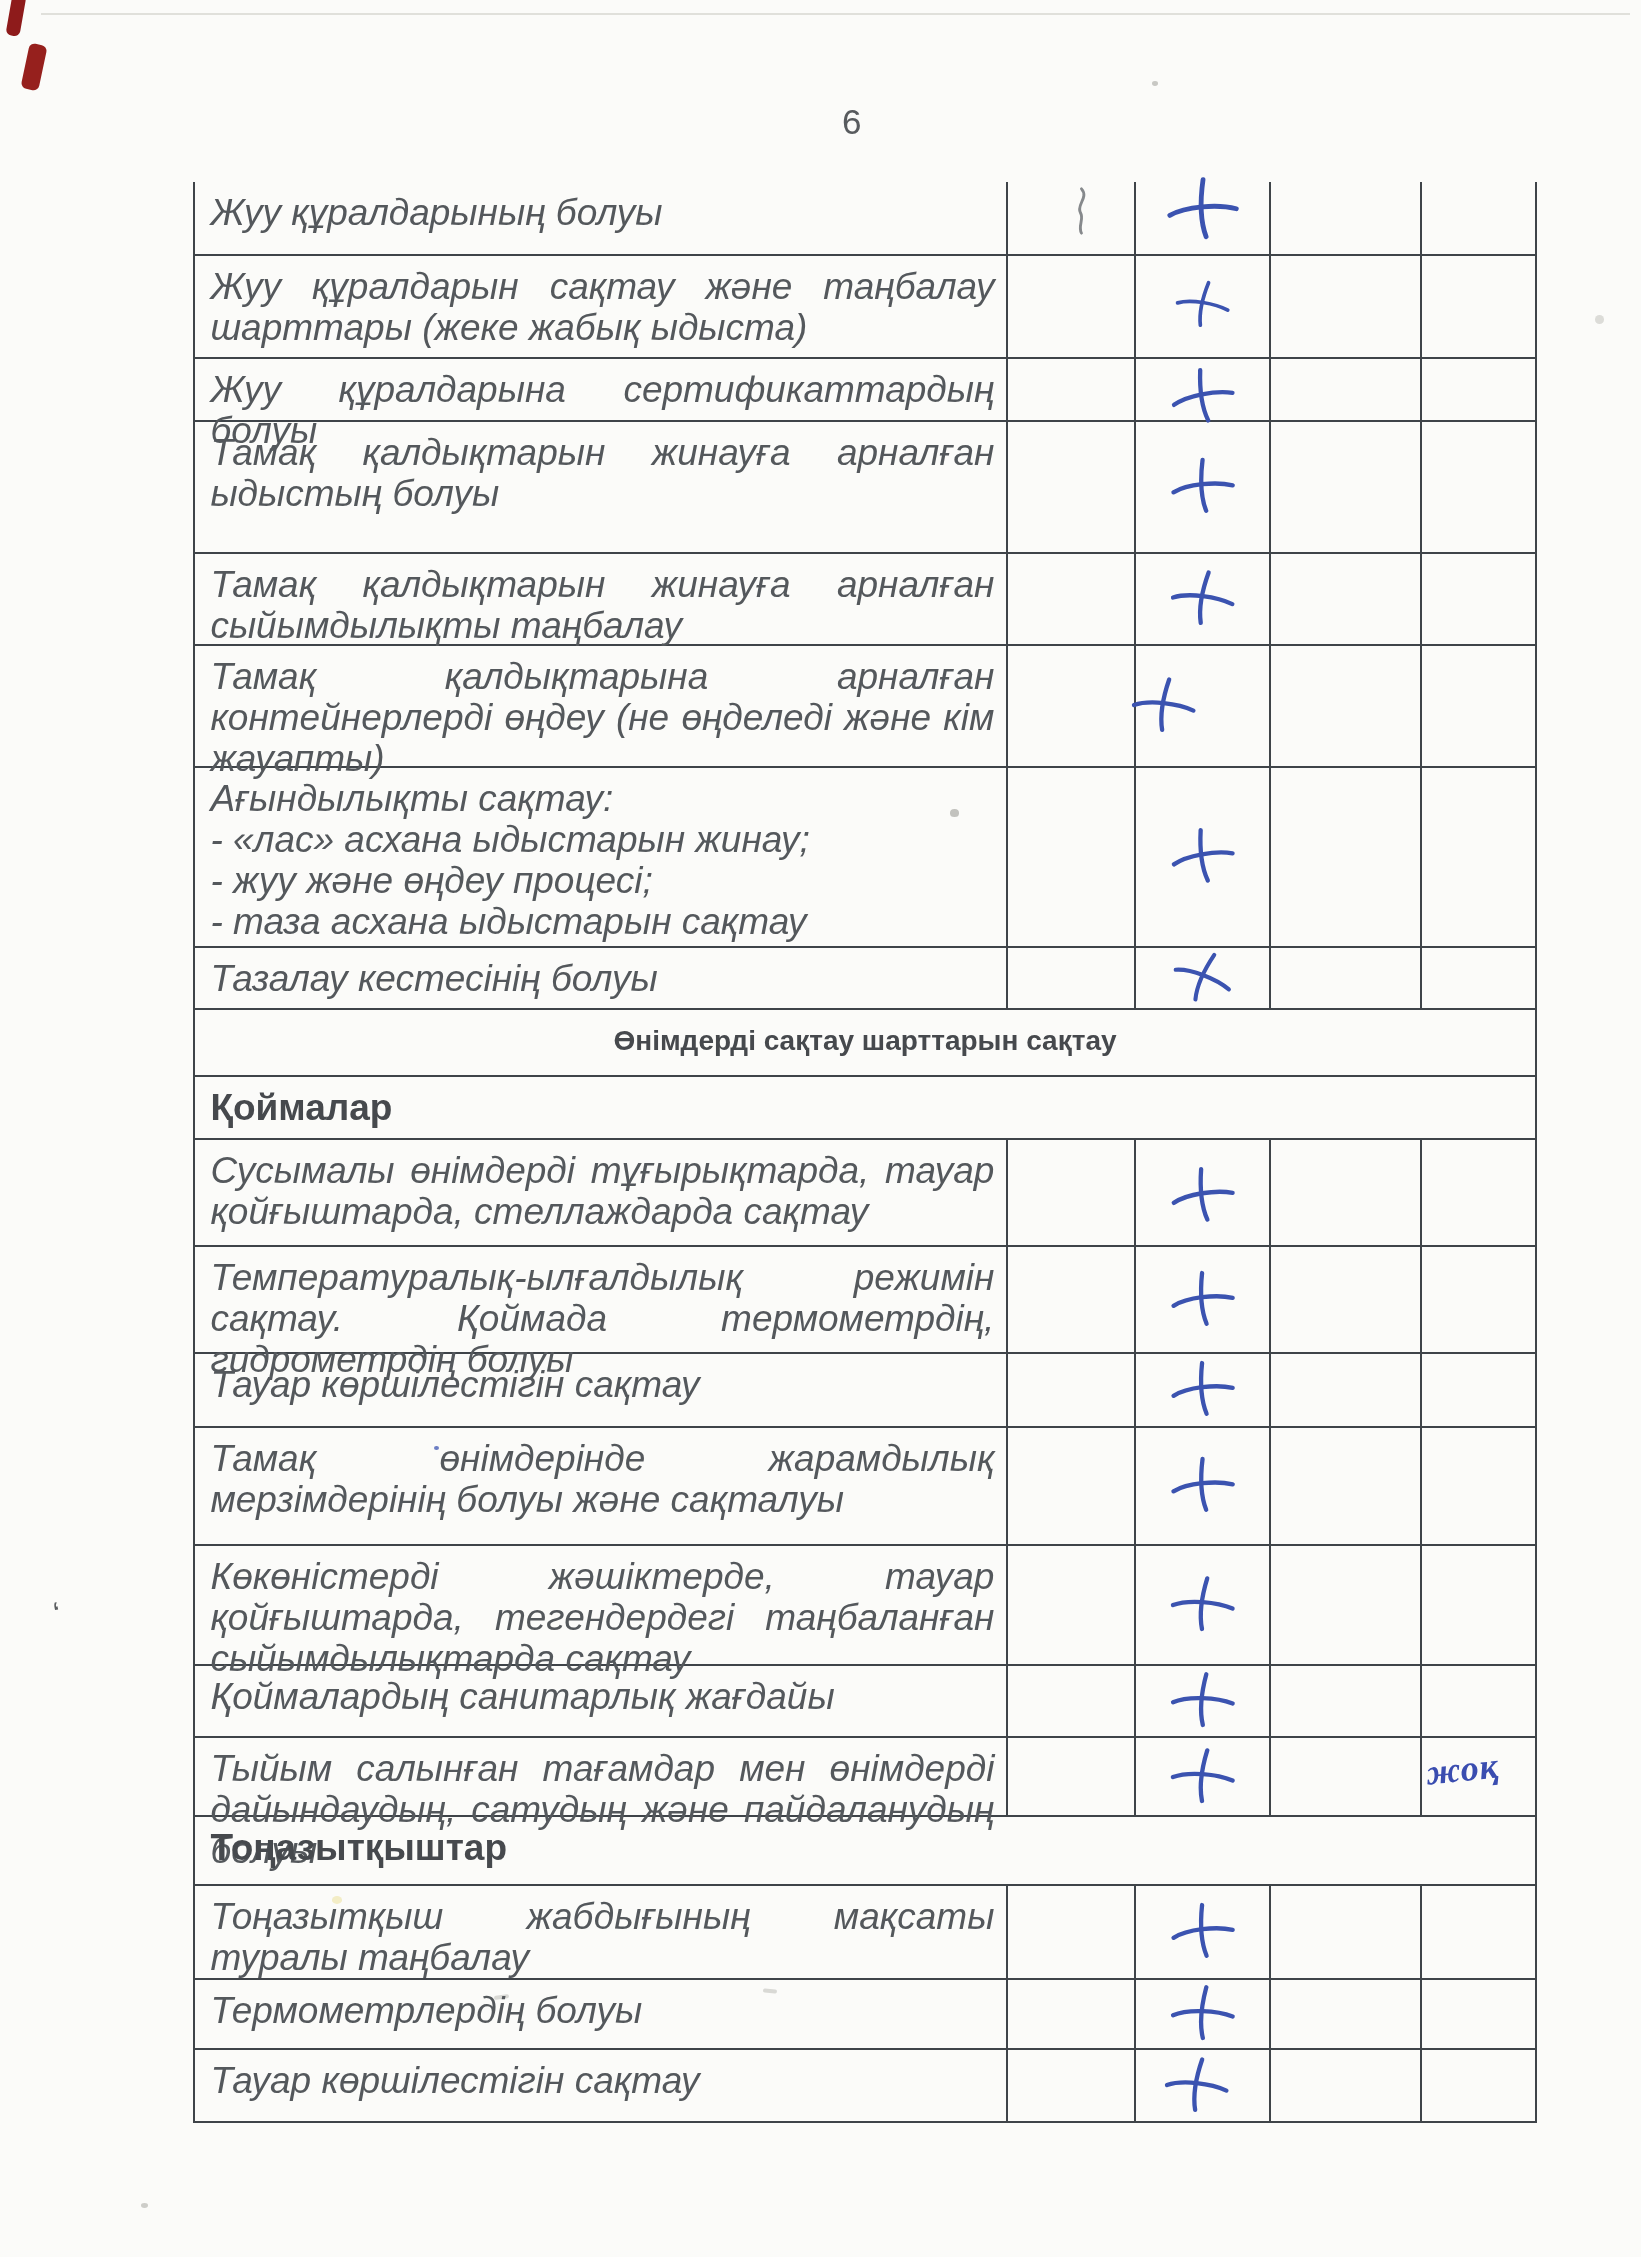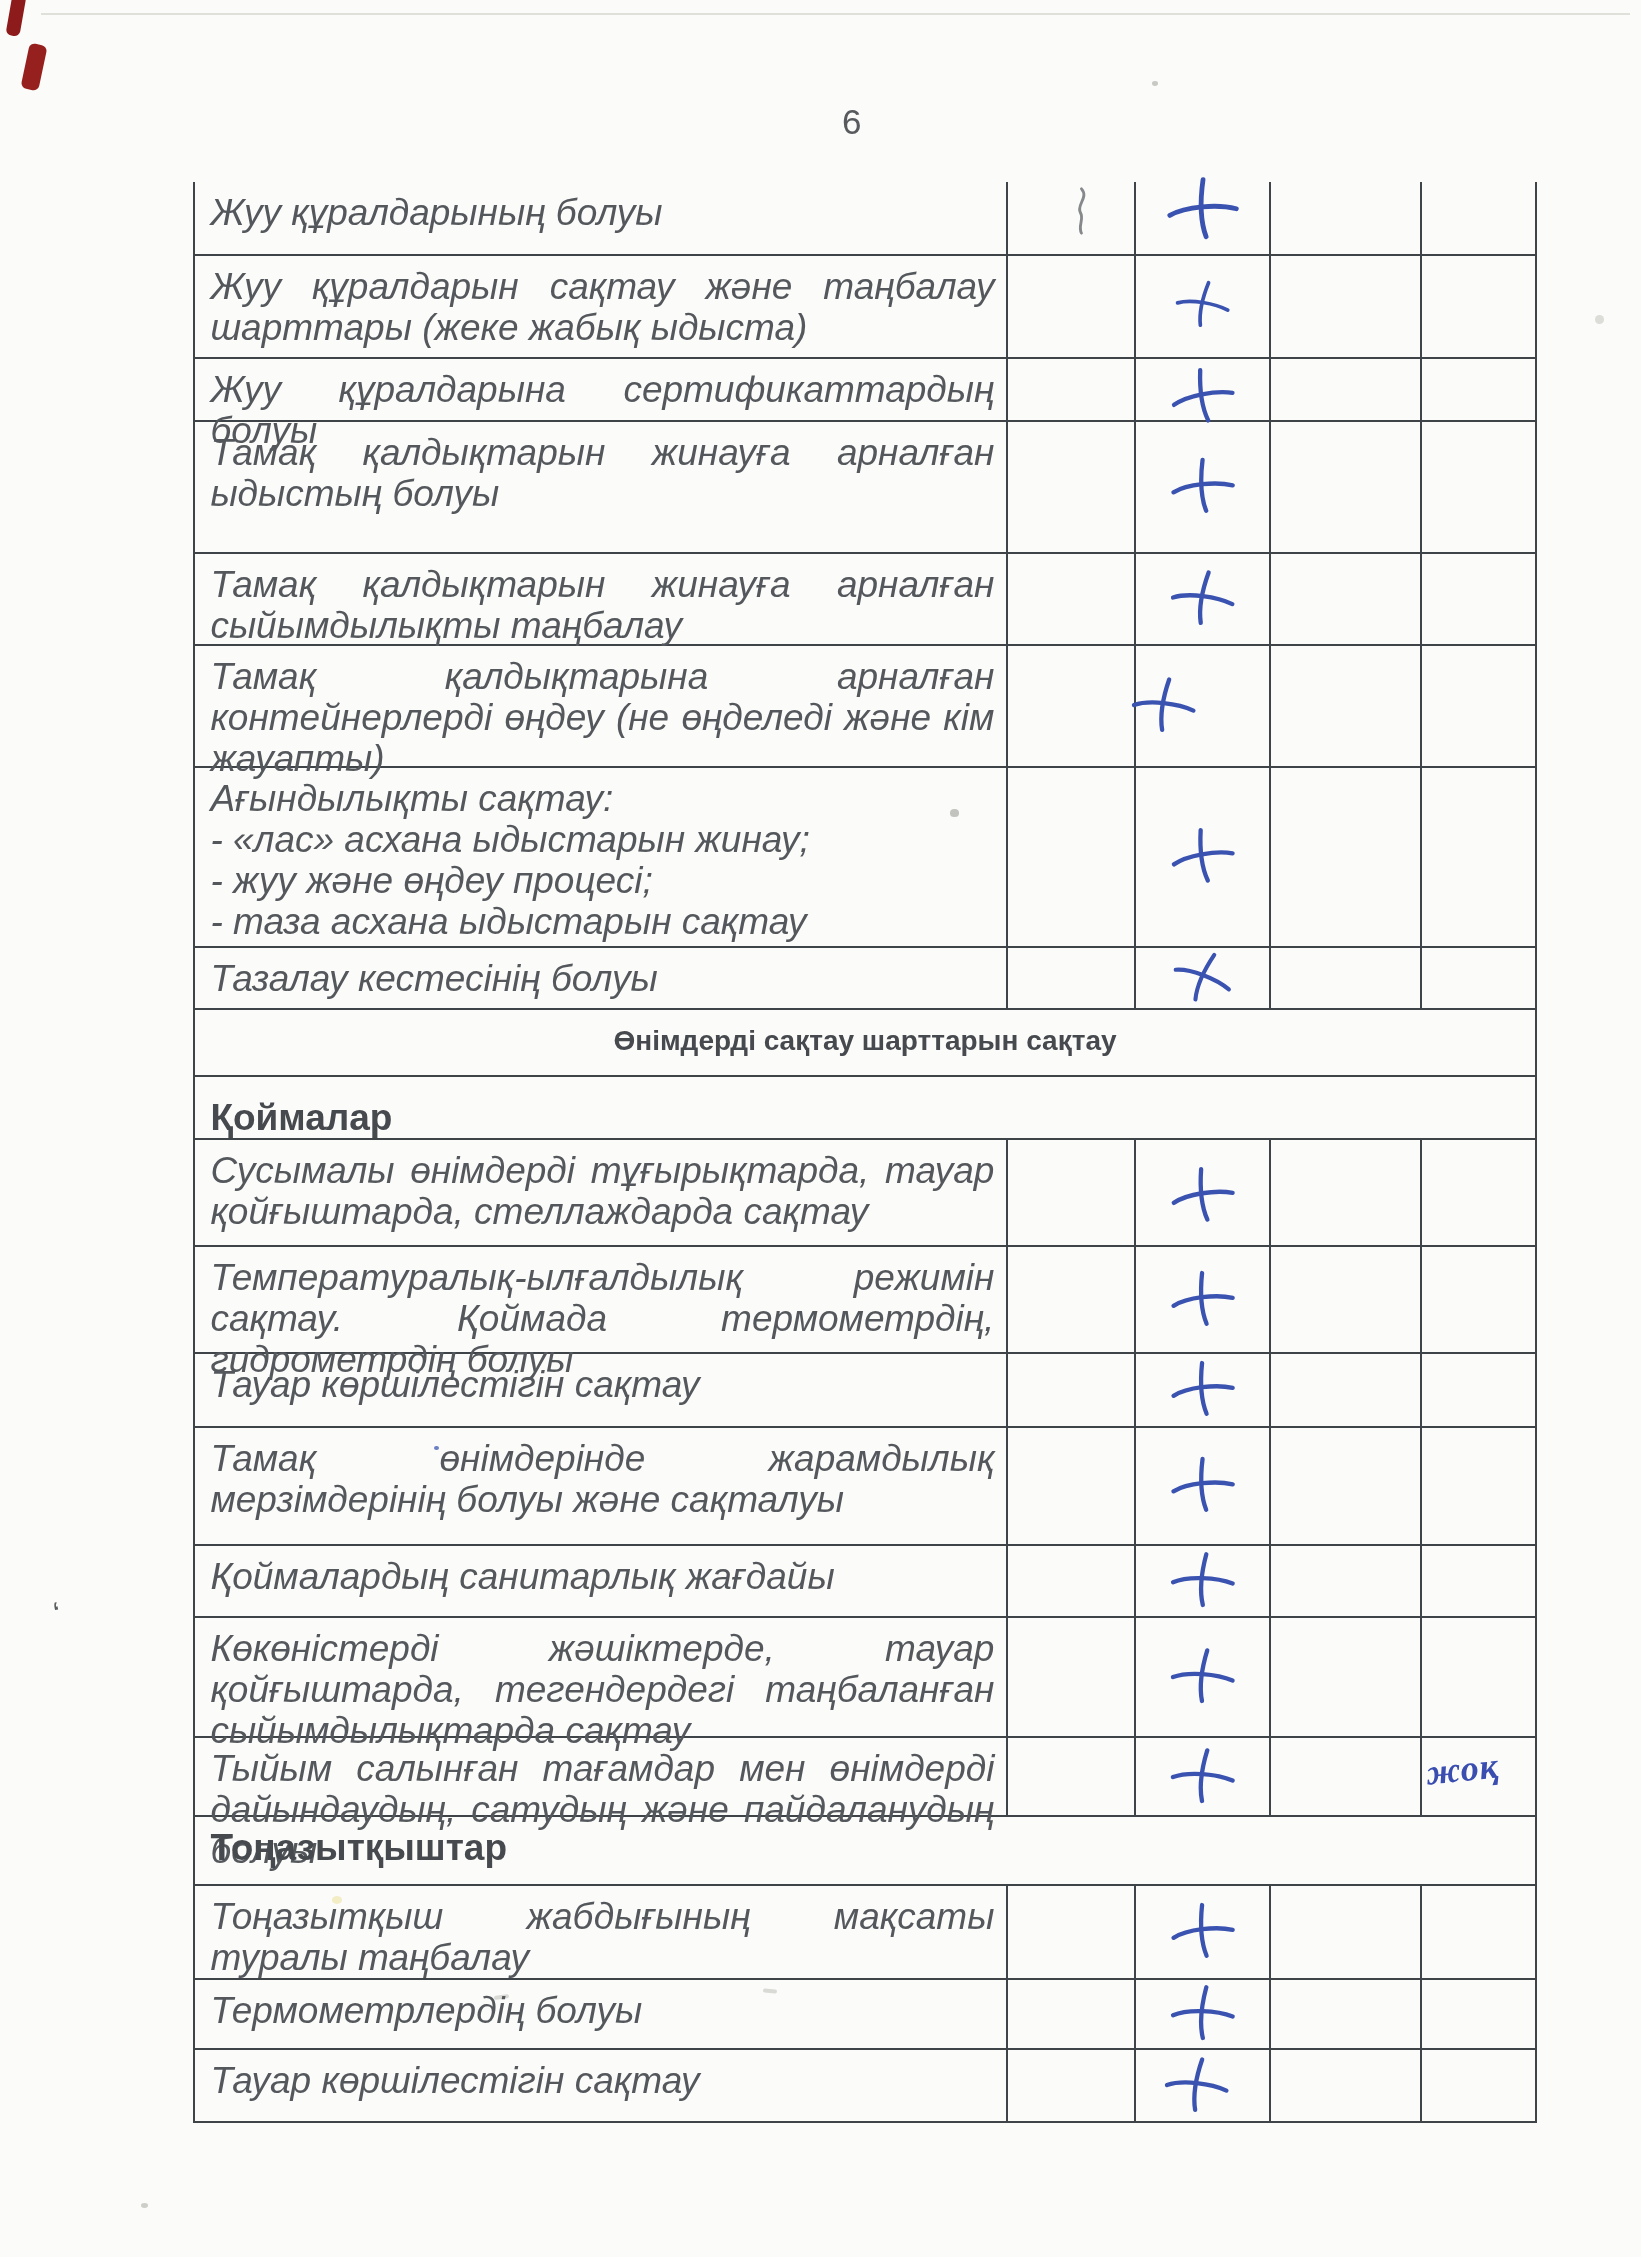--- a/index.html
+++ b/index.html
@@ -170,21 +170,21 @@
             <path d="M7 39 C 22 31 52 30 69 35" stroke="#3b53b0" stroke-width="4.5" stroke-linecap="round" fill="none"></path>
             <path d="M39 7 C 36 24 35 45 40 60" stroke="#3b53b0" stroke-width="4.5" stroke-linecap="round" fill="none"></path>
           </svg></span>
       </div>
       <div class="cell c3"></div>
       <div class="cell c4"></div>
     </div>
     <div class="row section" style="height: 67px;">
       <div class="full">Өнімдерді сақтау шарттарын сақтау</div>
     </div>
-    <div class="row subsection" style="height: 63px; align-items: flex-end;">
+    <div class="row subsection" style="height: 63px;">
       <div class="full">Қоймалар</div>
     </div>
     <div class="row item" style="height: 107px;">
       <div class="cell criteria"><span>Сусымалы өнімдерді тұғырықтарда, тауар қойғыштарда, стеллаждарда сақтау</span></div>
       <div class="cell c1"></div>
       <div class="cell c2">
         <span class="plus-mark" style="left: calc(50% + 0px); top: calc(50% + 3.9px); transform: translate(-50%, -50%) rotate(-6deg) scale(1);"><svg width="73" height="64" viewBox="0 0 76 66" fill="none">
             <path d="M7 39 C 22 31 52 30 69 35" stroke="#3b53b0" stroke-width="4.5" stroke-linecap="round" fill="none"></path>
             <path d="M39 7 C 36 24 35 45 40 60" stroke="#3b53b0" stroke-width="4.5" stroke-linecap="round" fill="none"></path>
           </svg></span>
@@ -221,44 +221,44 @@
       <div class="cell c1"></div>
       <div class="cell c2">
         <span class="plus-mark" style="left: calc(50% + 0px); top: calc(50% + 0px); transform: translate(-50%, -50%) rotate(-3deg) scale(1);"><svg width="73" height="64" viewBox="0 0 76 66" fill="none">
             <path d="M7 39 C 22 31 52 30 69 35" stroke="#3b53b0" stroke-width="4.5" stroke-linecap="round" fill="none"></path>
             <path d="M39 7 C 36 24 35 45 40 60" stroke="#3b53b0" stroke-width="4.5" stroke-linecap="round" fill="none"></path>
           </svg></span>
       </div>
       <div class="cell c3"></div>
       <div class="cell c4"></div>
     </div>
+    <div class="row item" style="height: 120px;">
+      <div class="cell criteria"><span>Көкөністерді жәшіктерде, тауар қойғыштарда, тегендердегі таңбаланған сыйымдылықтарда сақтау</span></div>
+      <div class="cell c1"></div>
+      <div class="cell c2">
+        <span class="plus-mark" style="left: calc(50% + 0px); top: calc(50% + 0px); transform: translate(-50%, -50%) rotate(7deg) scale(1);"><svg width="73" height="64" viewBox="0 0 76 66" fill="none">
+            <path d="M7 39 C 22 31 52 30 69 35" stroke="#3b53b0" stroke-width="4.5" stroke-linecap="round" fill="none"></path>
+            <path d="M39 7 C 36 24 35 45 40 60" stroke="#3b53b0" stroke-width="4.5" stroke-linecap="round" fill="none"></path>
+          </svg></span>
+      </div>
+      <div class="cell c3"></div>
+      <div class="cell c4"></div>
+    </div>
     <div class="row item" style="height: 72px;">
       <div class="cell criteria"><span>Қоймалардың санитарлық жағдайы</span></div>
       <div class="cell c1"></div>
       <div class="cell c2">
         <span class="plus-mark" style="left: calc(50% + 0px); top: calc(50% + 0px); transform: translate(-50%, -50%) rotate(5deg) scale(1);"><svg width="73" height="64" viewBox="0 0 76 66" fill="none">
             <path d="M7 39 C 22 31 52 30 69 35" stroke="#3b53b0" stroke-width="4.5" stroke-linecap="round" fill="none"></path>
             <path d="M39 7 C 36 24 35 45 40 60" stroke="#3b53b0" stroke-width="4.5" stroke-linecap="round" fill="none"></path>
           </svg></span>
       </div>
       <div class="cell c3"></div>
       <div class="cell c4"></div>
     </div>
-    <div class="row item" style="height: 120px;">
-      <div class="cell criteria"><span>Көкөністерді жәшіктерде, тауар қойғыштарда, тегендердегі таңбаланған сыйымдылықтарда сақтау</span></div>
-      <div class="cell c1"></div>
-      <div class="cell c2">
-        <span class="plus-mark" style="left: calc(50% + 0px); top: calc(50% + 0px); transform: translate(-50%, -50%) rotate(7deg) scale(1);"><svg width="73" height="64" viewBox="0 0 76 66" fill="none">
-            <path d="M7 39 C 22 31 52 30 69 35" stroke="#3b53b0" stroke-width="4.5" stroke-linecap="round" fill="none"></path>
-            <path d="M39 7 C 36 24 35 45 40 60" stroke="#3b53b0" stroke-width="4.5" stroke-linecap="round" fill="none"></path>
-          </svg></span>
-      </div>
-      <div class="cell c3"></div>
-      <div class="cell c4"></div>
-    </div>
     <div class="row item" style="height: 79px;">
       <div class="cell criteria"><span>Тыйым салынған тағамдар мен өнімдерді дайындаудың, сатудың және пайдаланудың болуы</span></div>
       <div class="cell c1"></div>
       <div class="cell c2">
         <span class="plus-mark" style="left: calc(50% + 0px); top: calc(50% + 0px); transform: translate(-50%, -50%) rotate(7deg) scale(1);"><svg width="73" height="64" viewBox="0 0 76 66" fill="none">
             <path d="M7 39 C 22 31 52 30 69 35" stroke="#3b53b0" stroke-width="4.5" stroke-linecap="round" fill="none"></path>
             <path d="M39 7 C 36 24 35 45 40 60" stroke="#3b53b0" stroke-width="4.5" stroke-linecap="round" fill="none"></path>
           </svg></span>
       </div>
       <div class="cell c3"></div>

